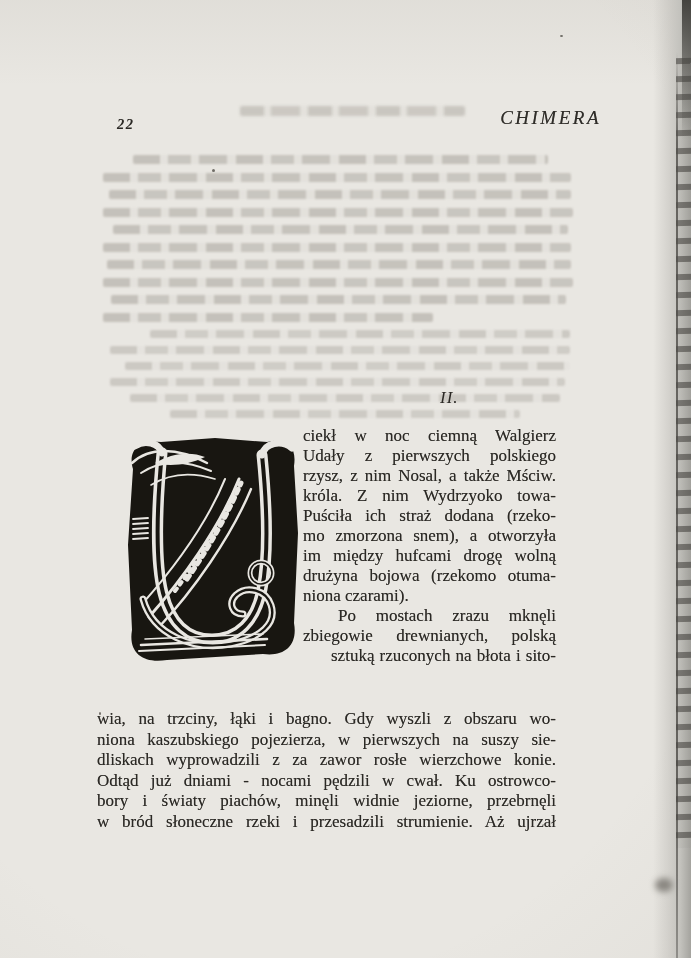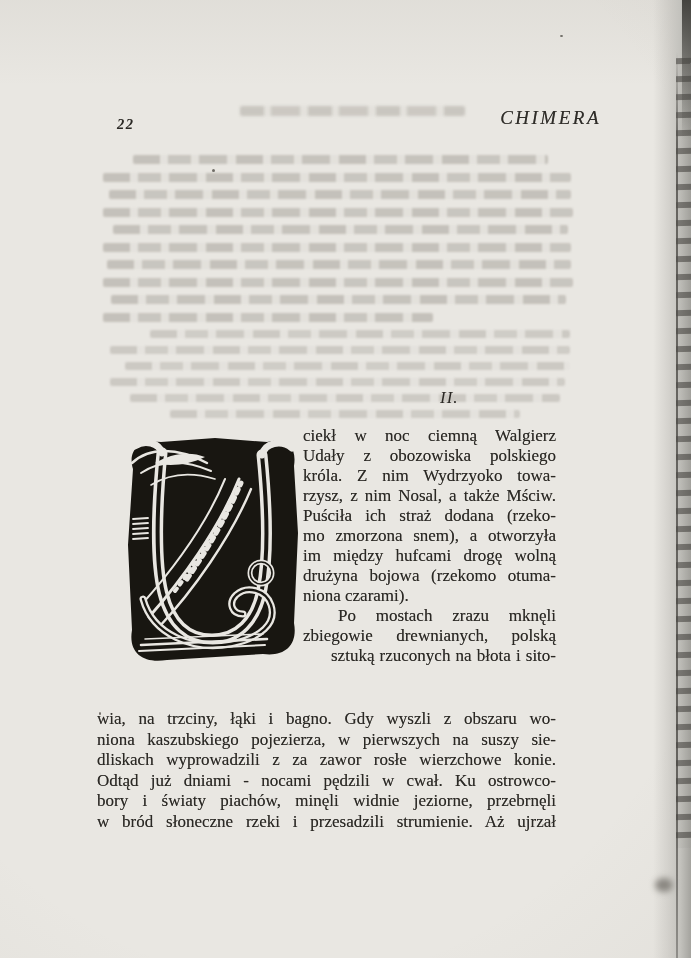--- a/index.html
+++ b/index.html
@@ -161,23 +161,23 @@
         <path d="M30,206 L148,201" stroke-width="1.6"></path>
         <path d="M26,212 L152,206" stroke-width="2.6"></path>
         <path d="M24,218 L150,212" stroke-width="2"></path>
         <path d="M40,30 C56,20 76,18 90,24 C74,32 54,34 40,30 Z" fill="#e9e7e2" stroke="none"></path>
       </g>
     </svg>
   </div>
 
   <div class="col narrow-col">
     <div class="line">ciekł w noc ciemną Walgierz</div>
-    <div class="line">Udały z obozowiska polskiego</div>
+    <div class="line">Udały z pierwszych polskiego</div>
+    <div class="line">rzysz, z nim Nosal, a także Mściw.</div>
     <div class="line">króla. Z nim Wydrzyoko towa-</div>
-    <div class="line">rzysz, z nim Nosal, a także Mściw.</div>
     <div class="line">Puściła ich straż dodana (rzeko-</div>
     <div class="line">mo zmorzona snem), a otworzyła</div>
     <div class="line">im między hufcami drogę wolną</div>
     <div class="line">drużyna bojowa (rzekomo otuma-</div>
     <div class="line endline">niona czarami).</div>
     <div class="line indent">Po mostach zrazu mknęli</div>
     <div class="line">zbiegowie drewnianych, polską</div>
     <div class="line indent-sm">sztuką rzuconych na błota i sito-</div>
   </div>
 

